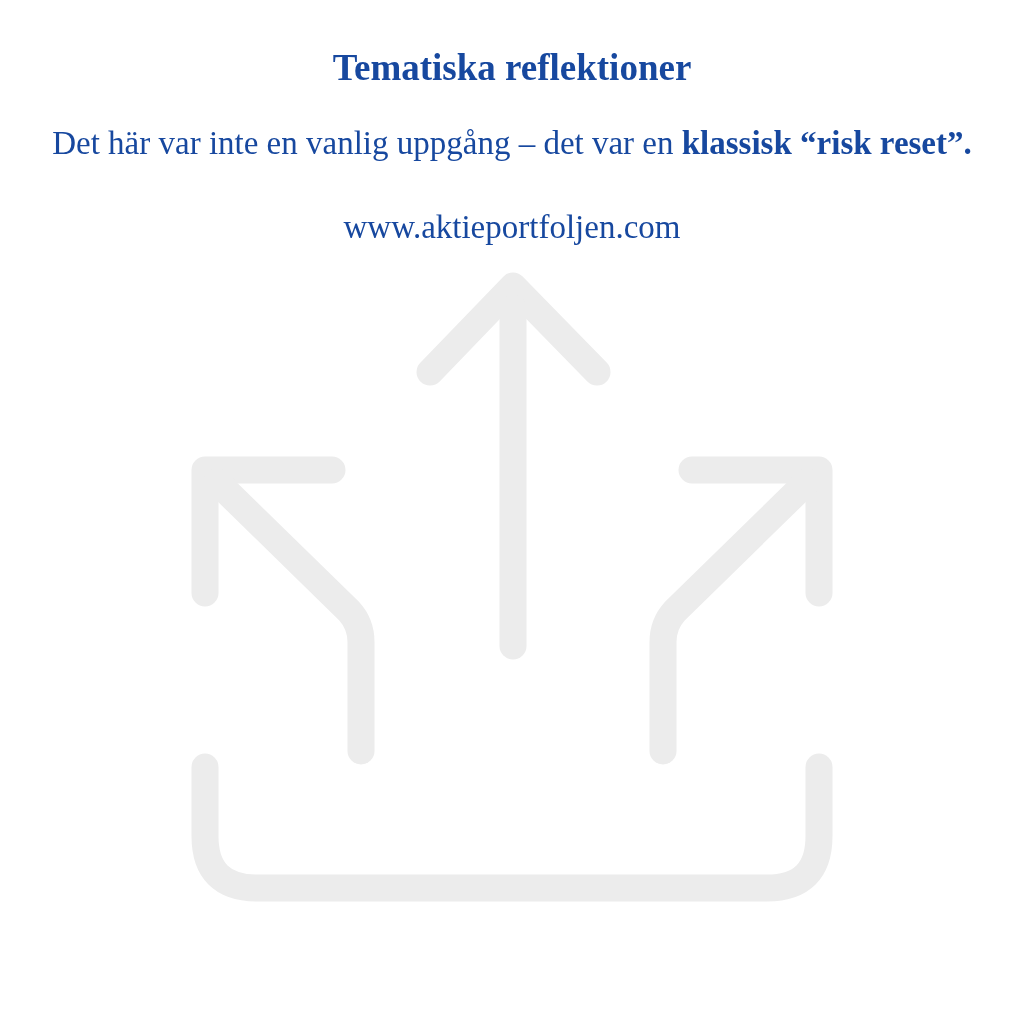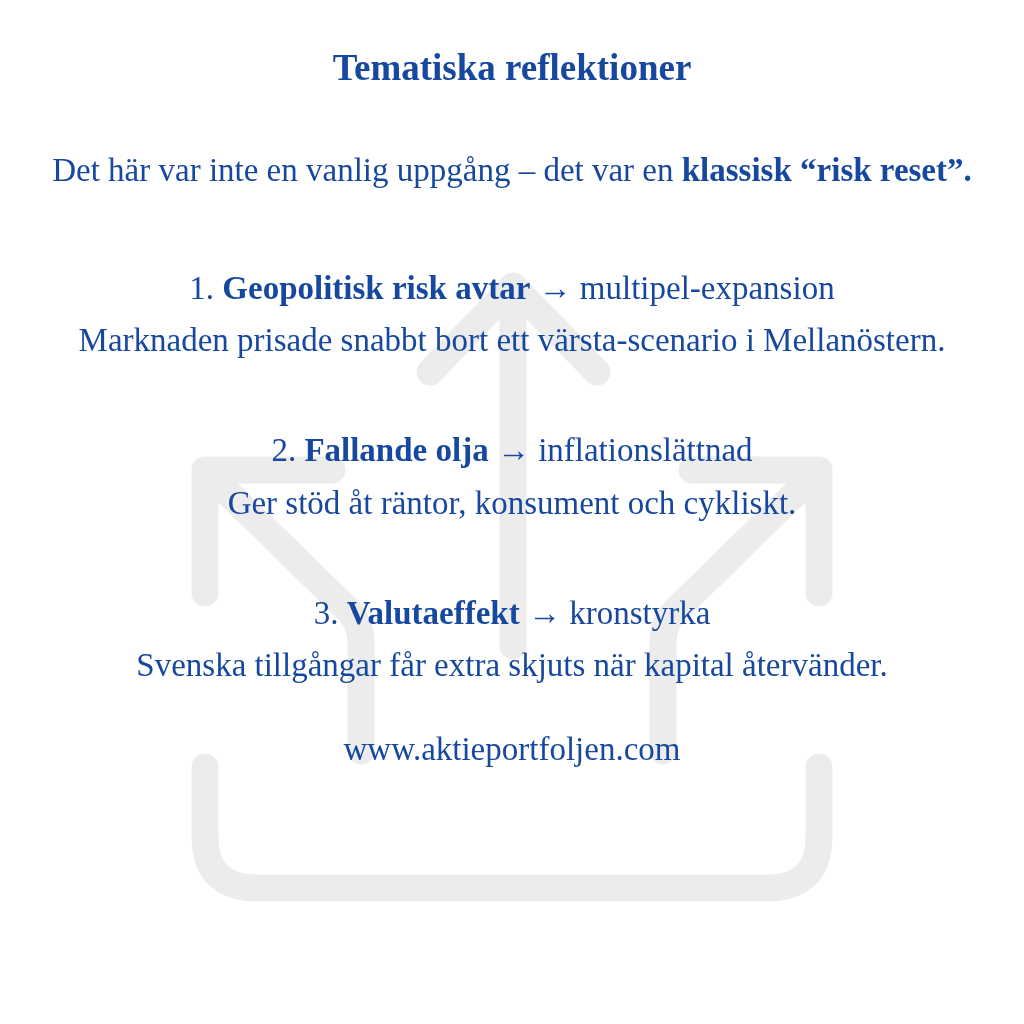--- a/index.html
+++ b/index.html
@@ -43,21 +43,21 @@
     text-align:center;
     font-size:33px;
     line-height:1.58;
   }
   .page-title{
     font-size:37px;
     font-weight:bold;
     line-height:1.3;
   }
   .intro{
-    margin-top:52px;
+    margin-top:25px;
     max-width:940px;
   }
   .subheading{
     margin-top:60px;
   }
   .driver{
     max-width:950px;
   }
   .driver-1{margin-top:66px;}
   .driver-2{margin-top:58px;}
@@ -86,31 +86,19 @@
     <path d="M205 767 L205 836 Q205 888 257 888 L767 888 Q819 888 819 836 L819 767"></path>
   </svg>
 
   <div class="content">
 
     <h1 class="page-title">Tematiska reflektioner</h1>
 
     <p class="intro"><span>Det här var inte en vanlig uppgång – det var en </span><strong>klassisk “risk reset”.</strong></p>
 
 
-    <div class="driver driver-1">
-      <div class="driver-headline"><span>1. </span><strong>Geopolitisk risk avtar</strong><span> → </span><span>multipel-expansion</span></div>
-      <div class="driver-desc">Marknaden prisade snabbt bort ett värsta-scenario i Mellanöstern.</div>
-    </div>
 
-    <div class="driver driver-2">
-      <div class="driver-headline"><span>2. </span><strong>Fallande olja</strong><span> → </span><span>inflationslättnad</span></div>
-      <div class="driver-desc">Ger stöd åt räntor, konsument och cykliskt.</div>
-    </div>
 
-    <div class="driver driver-3">
-      <div class="driver-headline"><span>3. </span><strong>Valutaeffekt</strong><span> → </span><span>kronstyrka</span></div>
-      <div class="driver-desc">Svenska tillgångar får extra skjuts när kapital återvänder.</div>
-    </div>
 
     <p class="footer">www.aktieportfoljen.com</p>
 
   </div>
 </div>
 
 </body></html>

